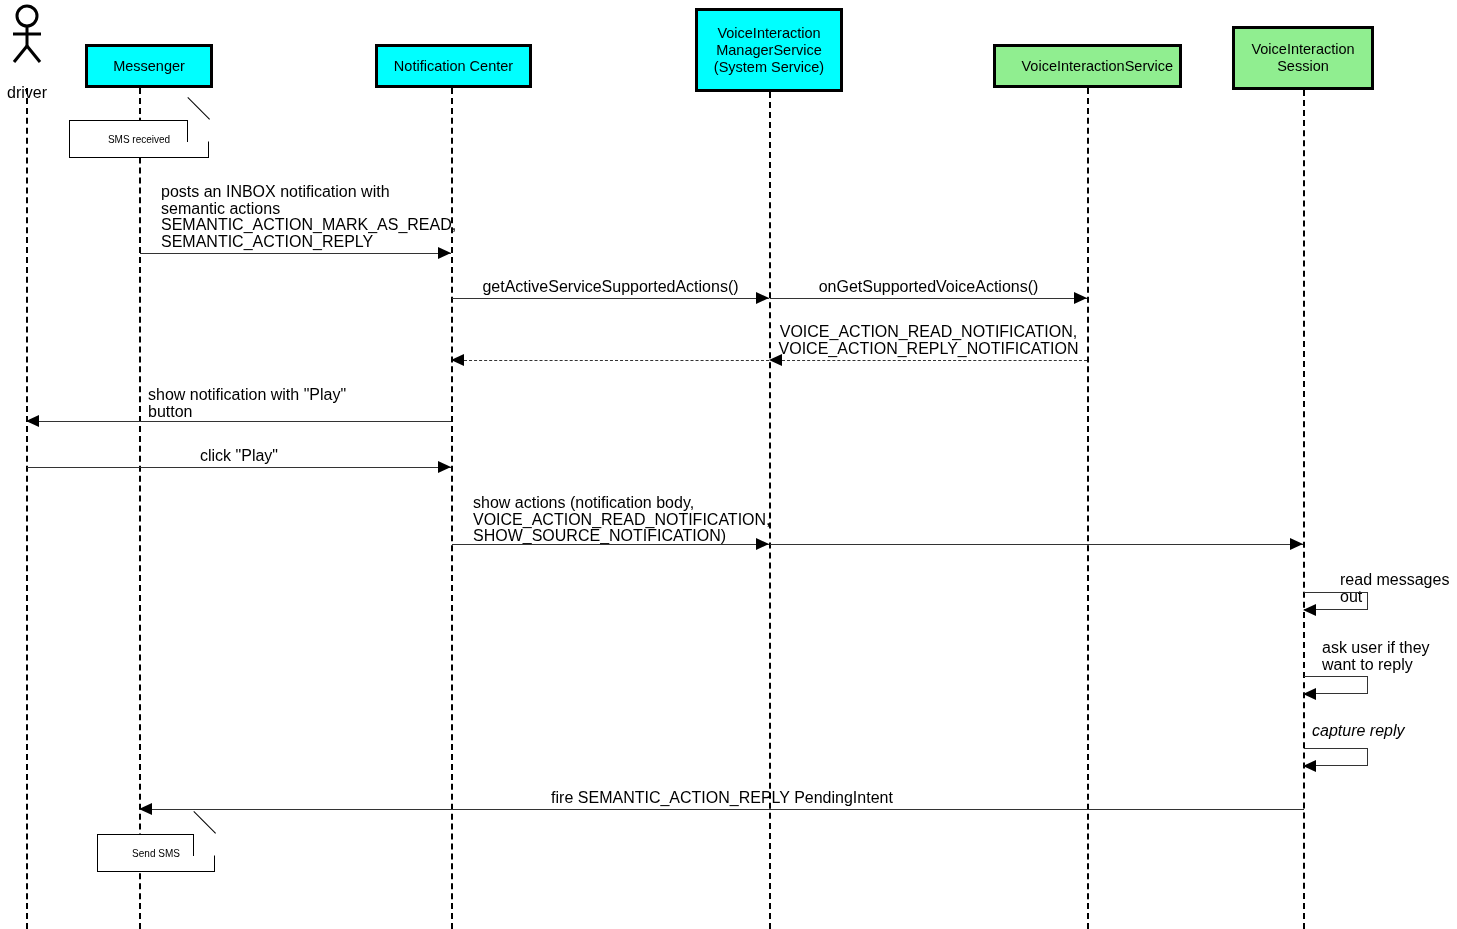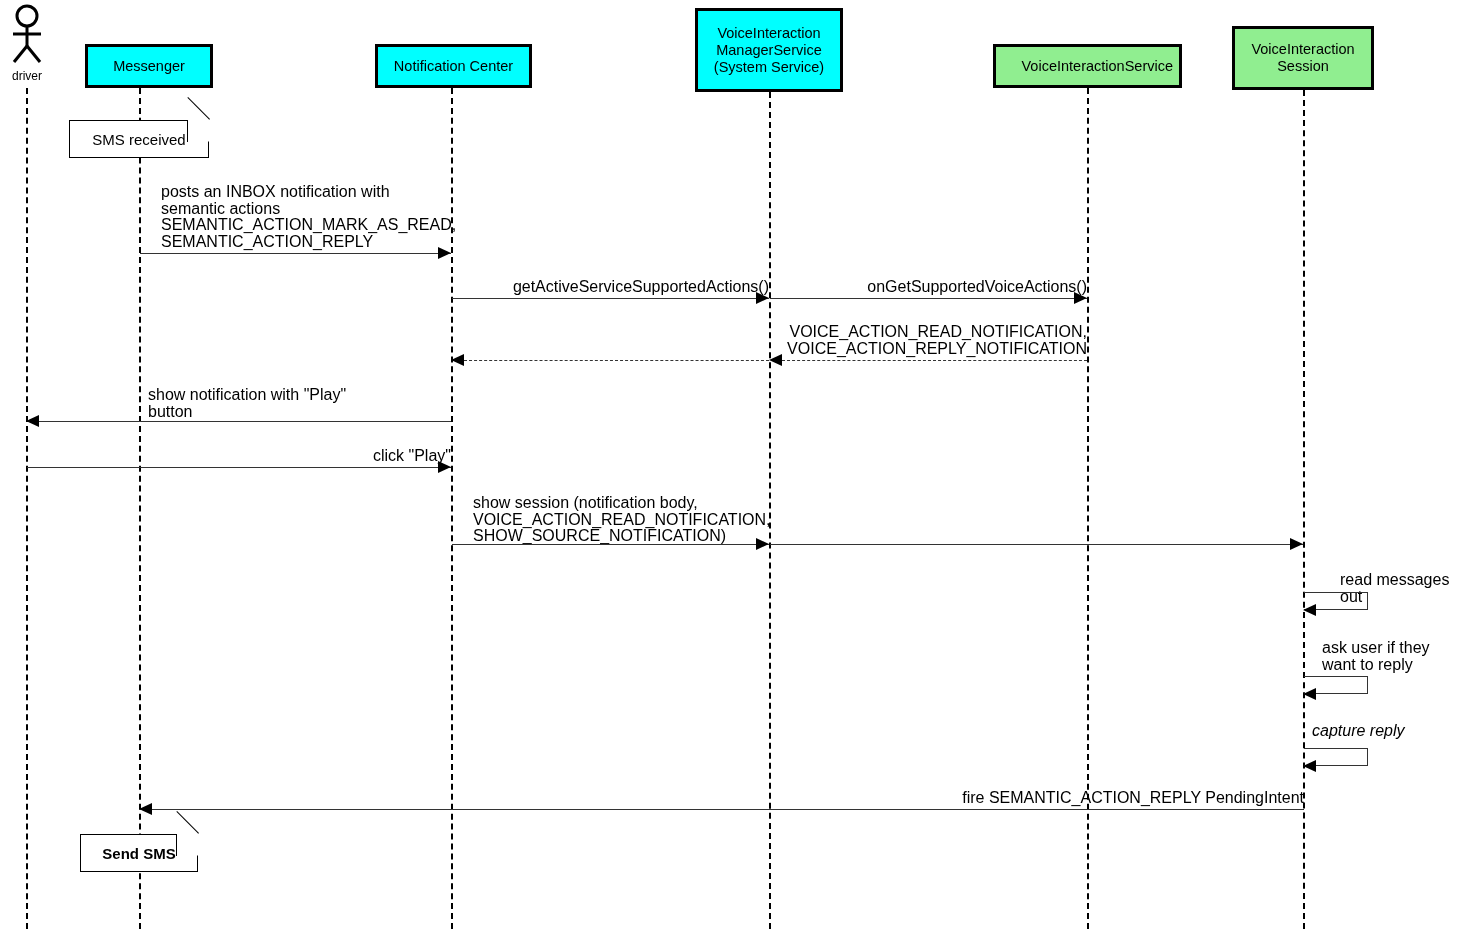--- a/index.html
+++ b/index.html
@@ -37,23 +37,23 @@
     white-space: pre-line;
   }
   .p-cyan { background: #00ffff; }
   .p-green { background: #90ee90; }
 
   .actor-wrap {
     position: absolute;
     text-align: center;
   }
   .actor-label {
-    font-size: 12px;
+    font-size: 16px;
     color: #000;
-    margin-top: 1px;
+    margin-top: 16px;
     white-space: nowrap;
   }
 
   .msg-line {
     position: absolute;
     height: 0;
     border-top: 1.6px solid #333333;
   }
   .msg-line.dashed {
     border-top: 1.6px dashed #333333;
@@ -72,38 +72,38 @@
     border-bottom: 6px solid transparent;
     border-right: 13px solid #000000;
   }
   .msg-label {
     position: absolute;
     font-size: 16px;
     line-height: 16.5px;
     color: #000000;
     white-space: pre-line;
   }
-  .msg-label.center { text-align: right; }
+  .msg-label.center { text-align: center; }
 
   
   .selfloop {
     position: absolute;
     box-sizing: border-box;
     border-top: 1.6px solid #333;
     border-right: 1.6px solid #333;
     border-bottom: 1.6px solid #333;
   }
 
   
   .note {
     position: absolute;
     box-sizing: border-box;
     background: #ffffff;
     border: 1.5px solid #000000;
-    font-size: 15px;
+    font-size: 10px;
     color: #000;
     display: flex;
     align-items: center;
     justify-content: center;
     white-space: nowrap;
   }
   .note .fold {
     position: absolute;
     top: -1px;
     right: -1px;
@@ -209,21 +209,21 @@
 
   <div class="msg-label" style="left:148px; top:387px; width:300px;">show notification with "Play"
 button</div>
   <div class="msg-line" style="left:39px; top:421px; width:412px;"></div>
   <div class="arrowhead left" style="left:26px; top:415px;"></div>
 
   <div class="msg-label center" style="left:27px; top:448px; width:424px;">click "Play"</div>
   <div class="msg-line" style="left:27px; top:467px; width:424px;"></div>
   <div class="arrowhead right" style="left:438px; top:461px;"></div>
 
-  <div class="msg-label" style="left:473px; top:495px; width:300px;">show session (notification body,
+  <div class="msg-label" style="left:473px; top:495px; width:300px;">show actions (notification body,
 VOICE_ACTION_READ_NOTIFICATION,
 SHOW_SOURCE_NOTIFICATION)</div>
   <div class="msg-line" style="left:452px; top:544px; width:317px;"></div>
   <div class="arrowhead right" style="left:756px; top:538px;"></div>
 
   <div class="msg-line" style="left:770px; top:544px; width:533px;"></div>
   <div class="arrowhead right" style="left:1290px; top:538px;"></div>
 
   <div class="msg-label" style="left:1322px; top:572px; width:121px;padding-left:18px;">read messages out</div>
   <div class="selfloop" style="left:1304px; top:592px; width:64px; height:18px;"></div>
@@ -235,20 +235,20 @@
   <div class="arrowhead left" style="left:1303px; top:688px;"></div>
 
   <div class="msg-label" style="left:1312px; top:723px; width:135px;font-style:italic;">capture reply</div>
   <div class="selfloop" style="left:1304px; top:748px; width:64px; height:18px;"></div>
   <div class="arrowhead left" style="left:1303px; top:760px;"></div>
 
   <div class="msg-label center" style="left:140px; top:790px; width:1164px;">fire SEMANTIC_ACTION_REPLY PendingIntent</div>
   <div class="msg-line" style="left:152px; top:809px; width:1152px;"></div>
   <div class="arrowhead left" style="left:139px; top:803px;"></div>
 
-  <div class="note" style="left:80px; top:834px; width:118px; height:38px;font-weight:bold;">
+  <div class="note" style="left:97px; top:834px; width:118px; height:38px;">
     <span>Send SMS</span>
     <span class="fold"></span>
     <span class="foldedge"></span>
     <span class="foldline"></span>
   </div>
 
 </div>
 
 </body></html>

